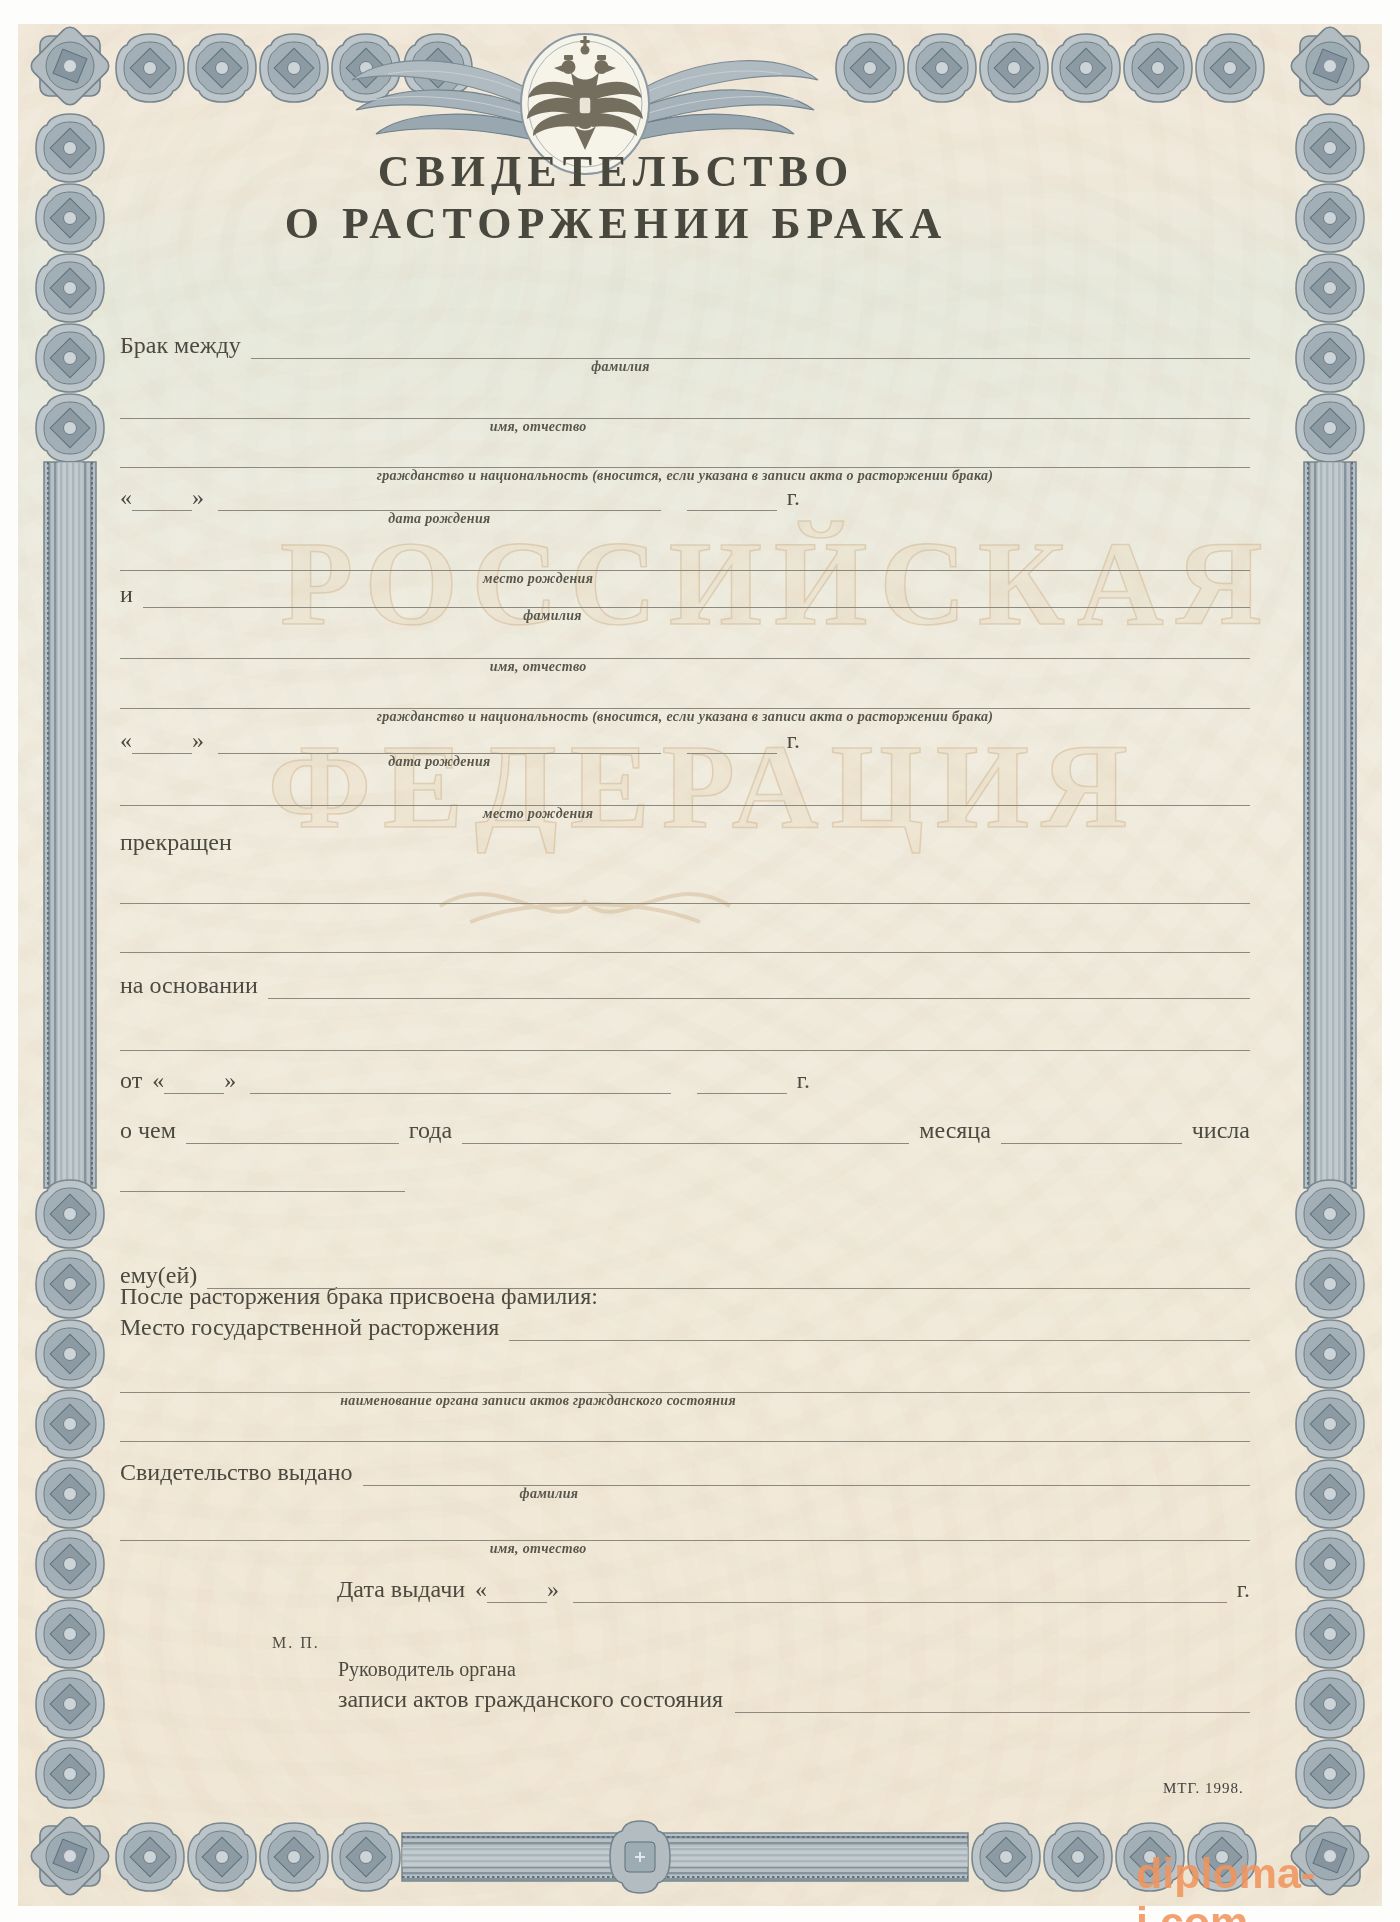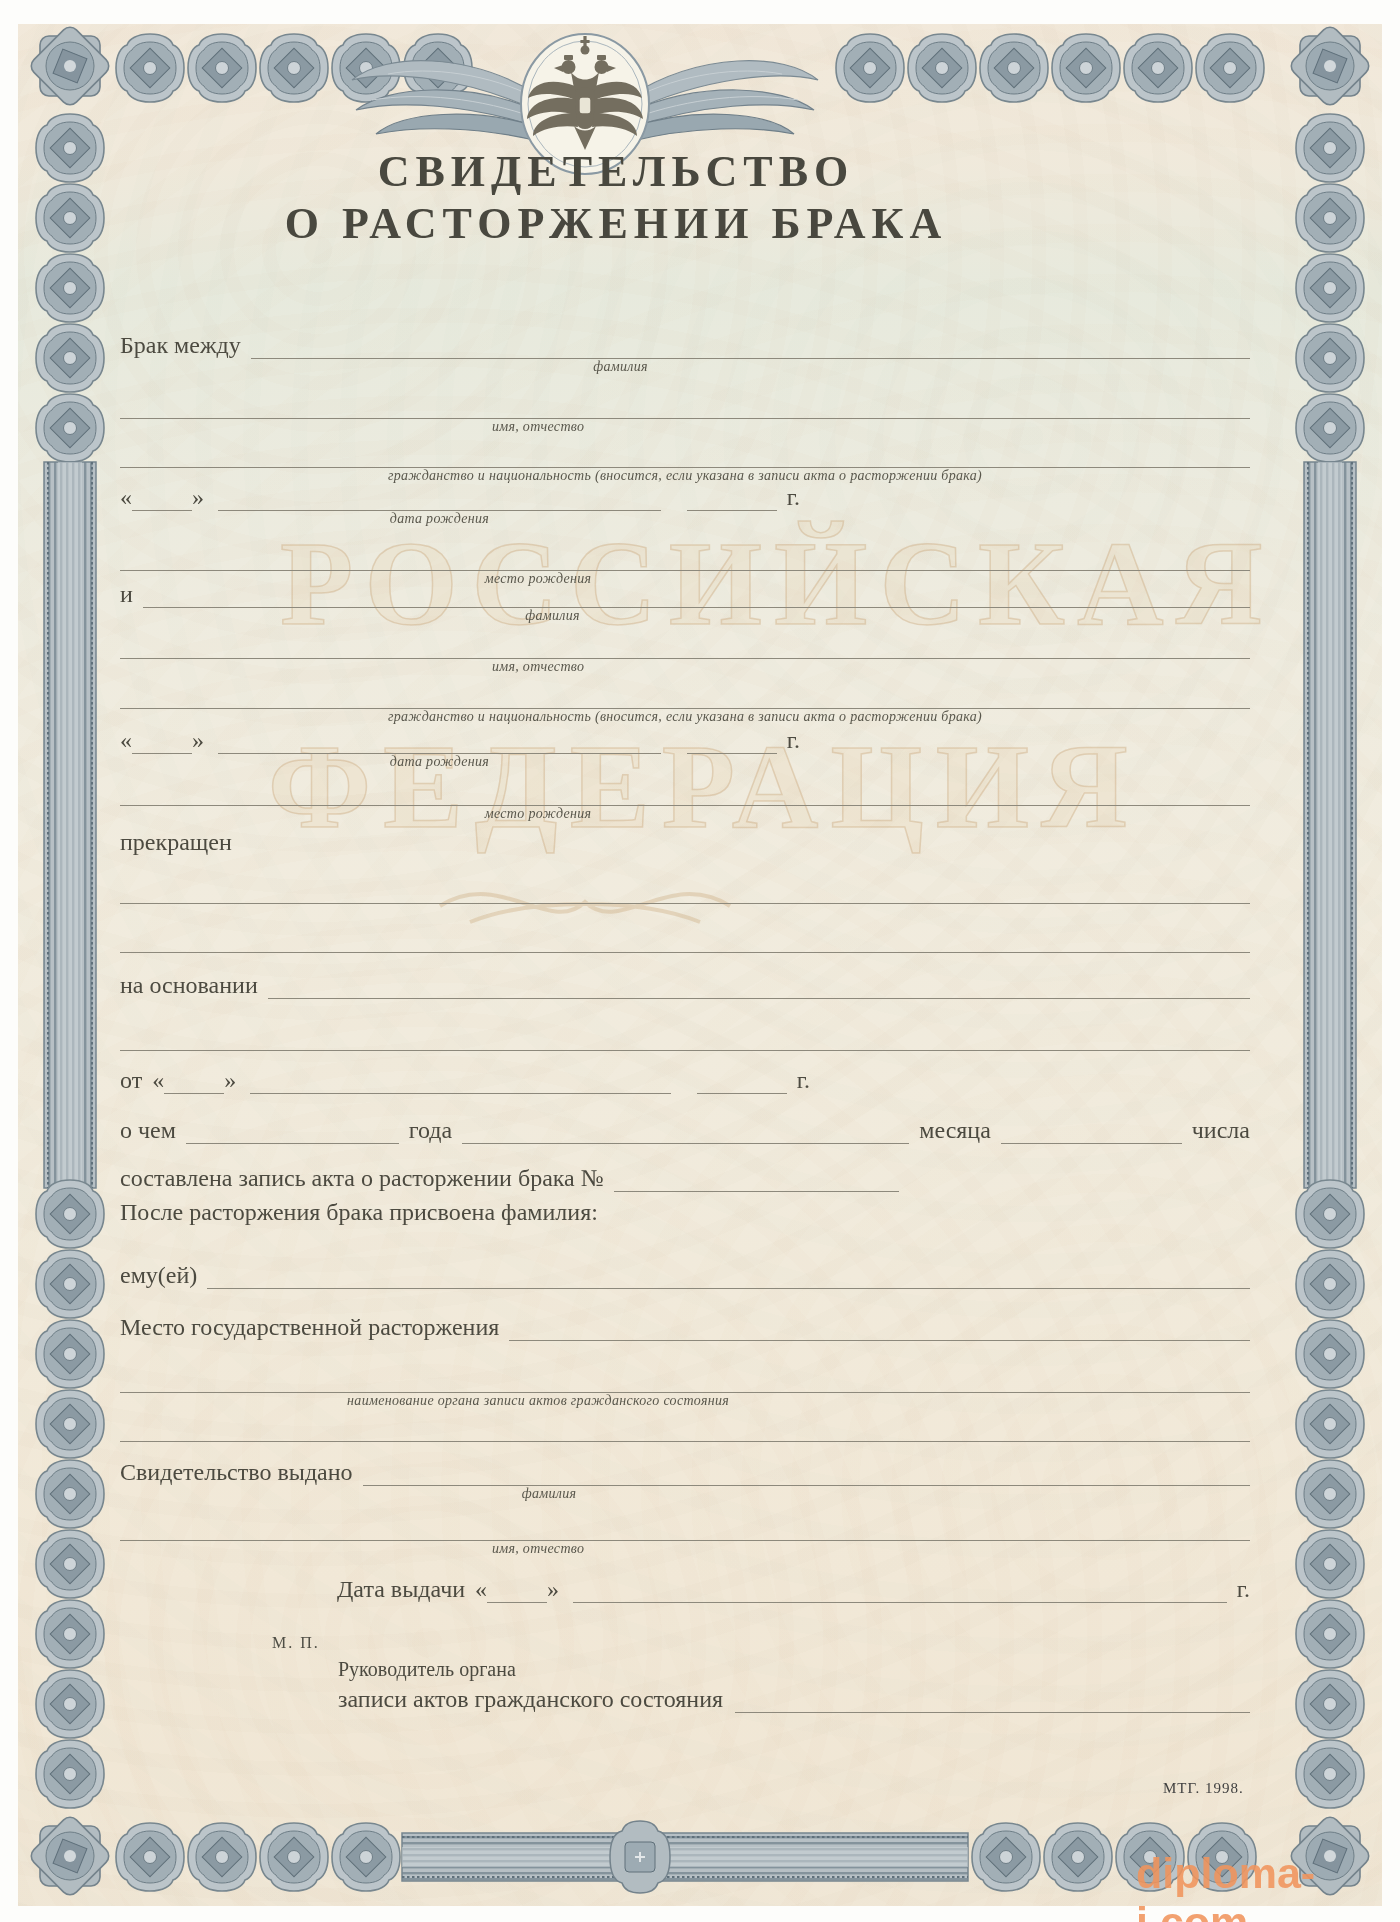--- a/index.html
+++ b/index.html
@@ -30,21 +30,21 @@
   
   .titlebox{position:absolute;left:0;top:146px;width:1160px;text-align:center;z-index:5;padding-left:36px;}
   .t1,.t2{font-weight:bold;color:#49483f;letter-spacing:6px;font-size:44px;line-height:52px;margin:0;}
   
   .rows{position:absolute;left:120px;right:150px;top:0;height:100%;z-index:5;
         color:#4c4a40;font-size:24px;}
   .frow{position:absolute;left:0;right:0;height:30px;display:flex;align-items:flex-end;white-space:nowrap;}
   .lbl{margin-right:10px;line-height:28px;}
   .word{margin:0 10px;line-height:28px;}
   .q{line-height:28px;color:#4c4a40;}
-  .u{flex:1 1 auto;border-bottom:1.3px solid #8d897c;height:29px;position:relative;}
+  .u{flex:1 1 auto;border-bottom:1.3px solid #8d897c;height:29px;position:relative;font-weight:bold;}
   .w60{flex:0 0 60px;} .w90{flex:0 0 90px;margin-left:26px;} .w280{flex:0 0 285px;}
   .g20{flex:2.0 1 0;} .g42{flex:4.2 1 0;} .g17{flex:1.7 1 0;}
   .spacer{flex:1 1 auto;}
   .cap{position:absolute;top:31px;left:0;right:0;text-align:center;font-style:italic;
        font-size:14px;line-height:14px;color:#59574c;letter-spacing:.3px;white-space:nowrap;}
   .capL{right:26%;}
   .cap2{right:58%;}
   .wdate{right:auto;width:690px;}
   .w700{right:auto;width:700px;}
   .ind217{padding-left:217px;text-align:center;}
@@ -314,26 +314,25 @@
       <span class="lbl">о чем</span>
       <span class="u g20"></span>
       <span class="word">года</span>
       <span class="u g42"></span>
       <span class="word">месяца</span>
       <span class="u g17"></span>
       <span class="word" style="margin-right:0">числа</span>
     </div>
 
     <div class="frow" style="top:1162px">
-      <span class="lbl">составлена запись акта о расторжении брака №</span>
       <span class="u w280"></span>
       <span class="spacer"></span>
     </div>
 
-    <div class="frow" style="top:1196px">
+    <div class="frow" style="top:1280px">
       <span class="lbl">После расторжения брака присвоена фамилия:</span>
     </div>
 
     <div class="frow" style="top:1259px">
       <span class="lbl">ему(ей)</span>
       <span class="u"></span>
     </div>
 
     <div class="frow" style="top:1311px">
       <span class="lbl">Место государственной расторжения</span>

